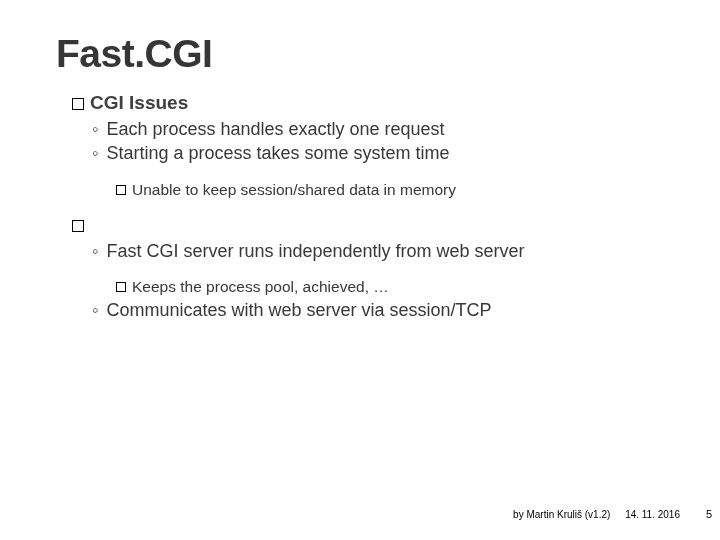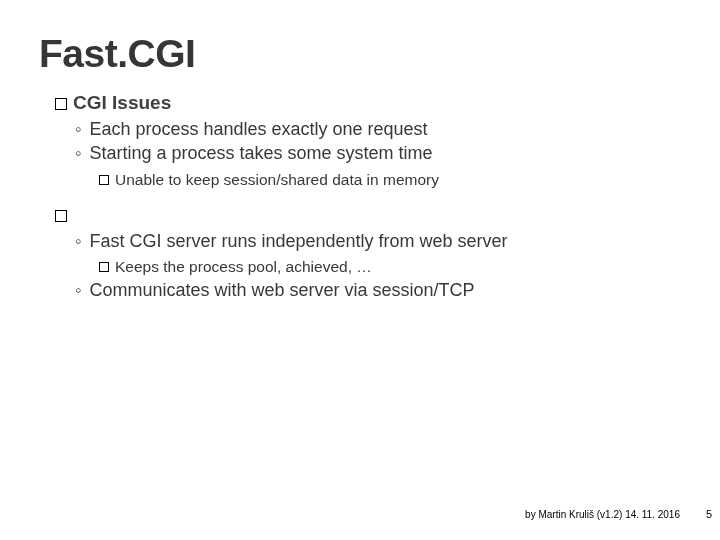--- a/index.html
+++ b/index.html
@@ -9,21 +9,21 @@
     }
     body {
       width: 720px;
       height: 540px;
       background: #ffffff;
       font-family: 'Lucida Sans', 'Lucida Sans Unicode', 'Lucida Grande', Verdana, sans-serif;
       position: relative;
       overflow: hidden;
     }
     .slide {
-      padding: 32px 40px 0 39px;
+      padding: 32px 40px 0 56px;
     }
     .title {
       font-size: 39px;
       font-weight: bold;
       color: #363636;
       margin-bottom: 16px;
       font-family: 'Franklin Gothic Medium', 'Arial Narrow', Arial, sans-serif;
       letter-spacing: -0.5px;
     }
     .section-header {
@@ -53,21 +53,21 @@
       line-height: 1.3;
       margin-bottom: 1px;
     }
     .sub-item::before {
       content: "◦";
       margin-right: 8px;
       font-size: 18px;
     }
     .sub-sub-list {
       margin-left: 24px;
-      margin-top: 4px;
+      margin-top: 14px;
     }
     .sub-sub-item {
       font-size: 15.5px;
       color: #383838;
       line-height: 1.3;
       margin-bottom: 2px;
       font-family: 'Lucida Sans', Verdana, sans-serif;
     }
     .checkbox-small {
       display: inline-block;
@@ -79,21 +79,21 @@
       top: 0px;
     }
     .footer {
       position: absolute;
       bottom: 20px;
       right: 40px;
       font-size: 10px;
       color: #000;
     }
     .footer-author {
-      margin-right: 0;
+      margin-right: 12px;
       padding-left: 16px;
     }
     .page-number {
       position: absolute;
       bottom: 20px;
       right: 8px;
       font-size: 11px;
       color: #000;
     }
     .section-block {

